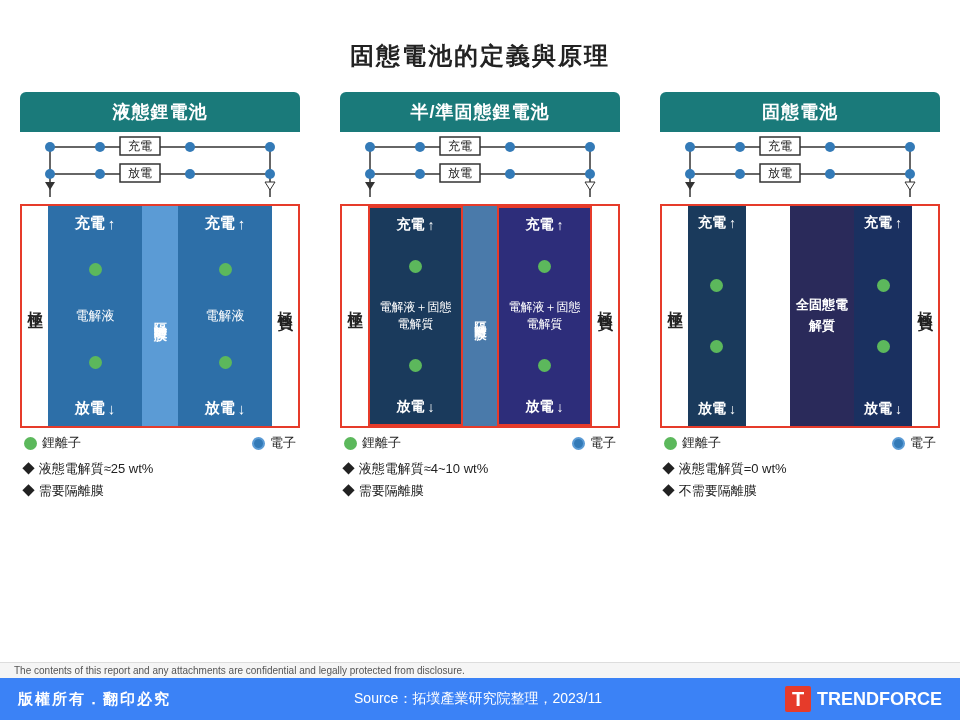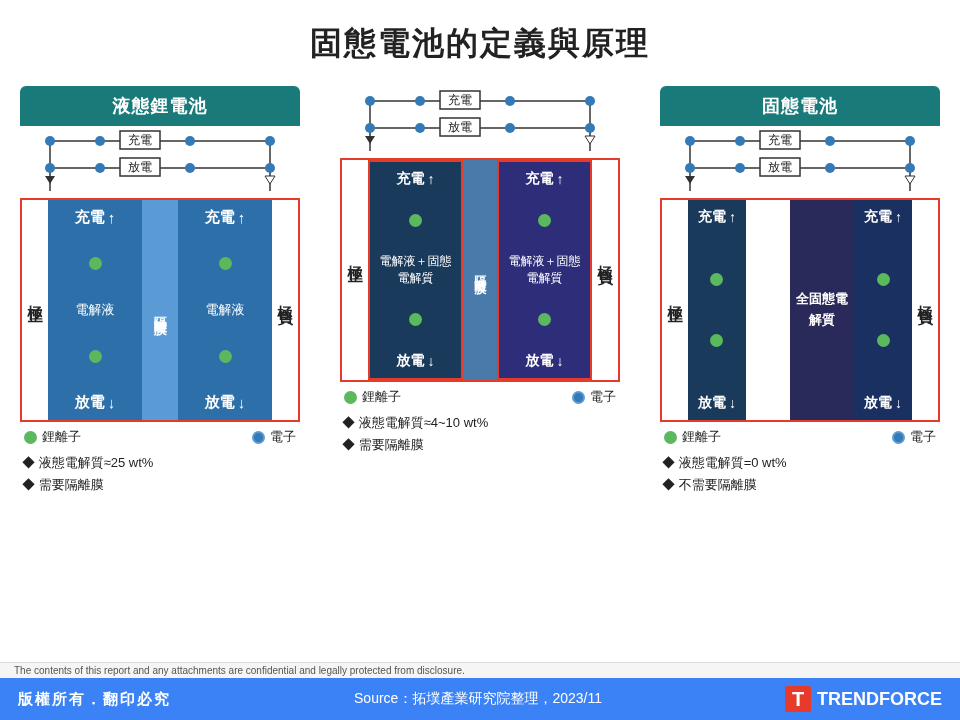--- a/index.html
+++ b/index.html
@@ -7,24 +7,24 @@
       width: 960px;
       height: 720px;
       background: #ffffff;
       font-family: '微軟正黑體', 'Microsoft JhengHei', 'PingFang TC', sans-serif;
       overflow: hidden;
       position: relative;
     }
 
     .page-title {
       text-align: center;
-      font-size: 32px;
+      font-size: 24px;
       font-weight: bold;
       color: #222;
-      padding: 22px 0 16px 0;
+      padding: 40px 0 16px 0;
       letter-spacing: 2px;
     }
 
     .main-content {
       display: flex;
       justify-content: center;
       gap: 18px;
       padding: 0 30px;
       margin-top: 4px;
     }
@@ -257,20 +257,21 @@
 
     <div class="bullet-list">
       <div>液態電解質≈25 wt%</div>
       <div>需要隔離膜</div>
     </div>
   </div>
 
   <div style="width:3px;background:repeating-linear-gradient(to bottom,#e8b84b 0px,#e8b84b 9px,transparent 9px,transparent 16px);align-self:stretch;margin:0 2px;"></div>
 
   <div class="section-wrapper">
+    <div class="section-header">半/準固態鋰電池</div>
 
     <div class="circuit-top">
       <svg width="280" height="68">
         <line x1="30" y1="15" x2="250" y2="15" stroke="#333" stroke-width="1.5"></line>
         <line x1="30" y1="15" x2="30" y2="65" stroke="#333" stroke-width="1.5"></line>
         <line x1="250" y1="15" x2="250" y2="65" stroke="#333" stroke-width="1.5"></line>
         <rect x="100" y="5" width="40" height="18" fill="white" stroke="#333" stroke-width="1.5"></rect>
         <text x="120" y="18" text-anchor="middle" font-size="12" fill="#222" font-family="Microsoft JhengHei">充電</text>
         <line x1="30" y1="42" x2="250" y2="42" stroke="#333" stroke-width="1.5"></line>
         <rect x="100" y="32" width="40" height="18" fill="white" stroke="#333" stroke-width="1.5"></rect>

